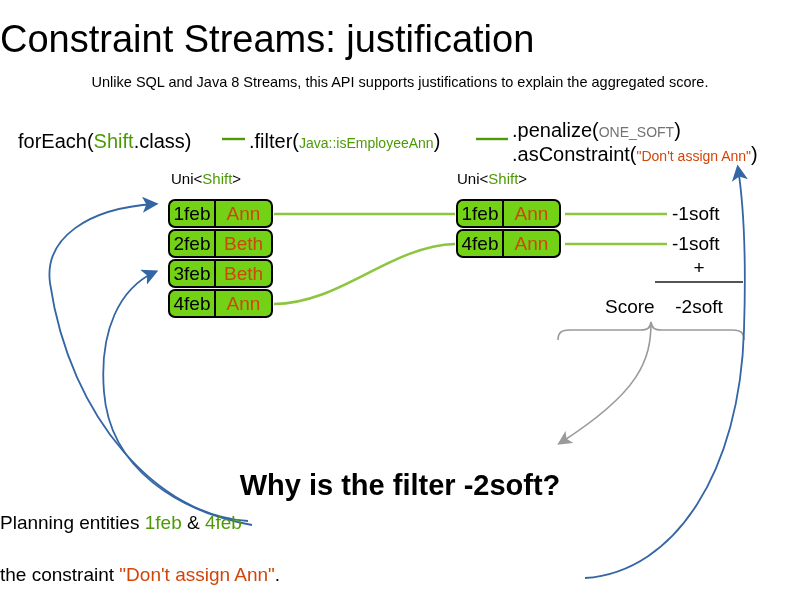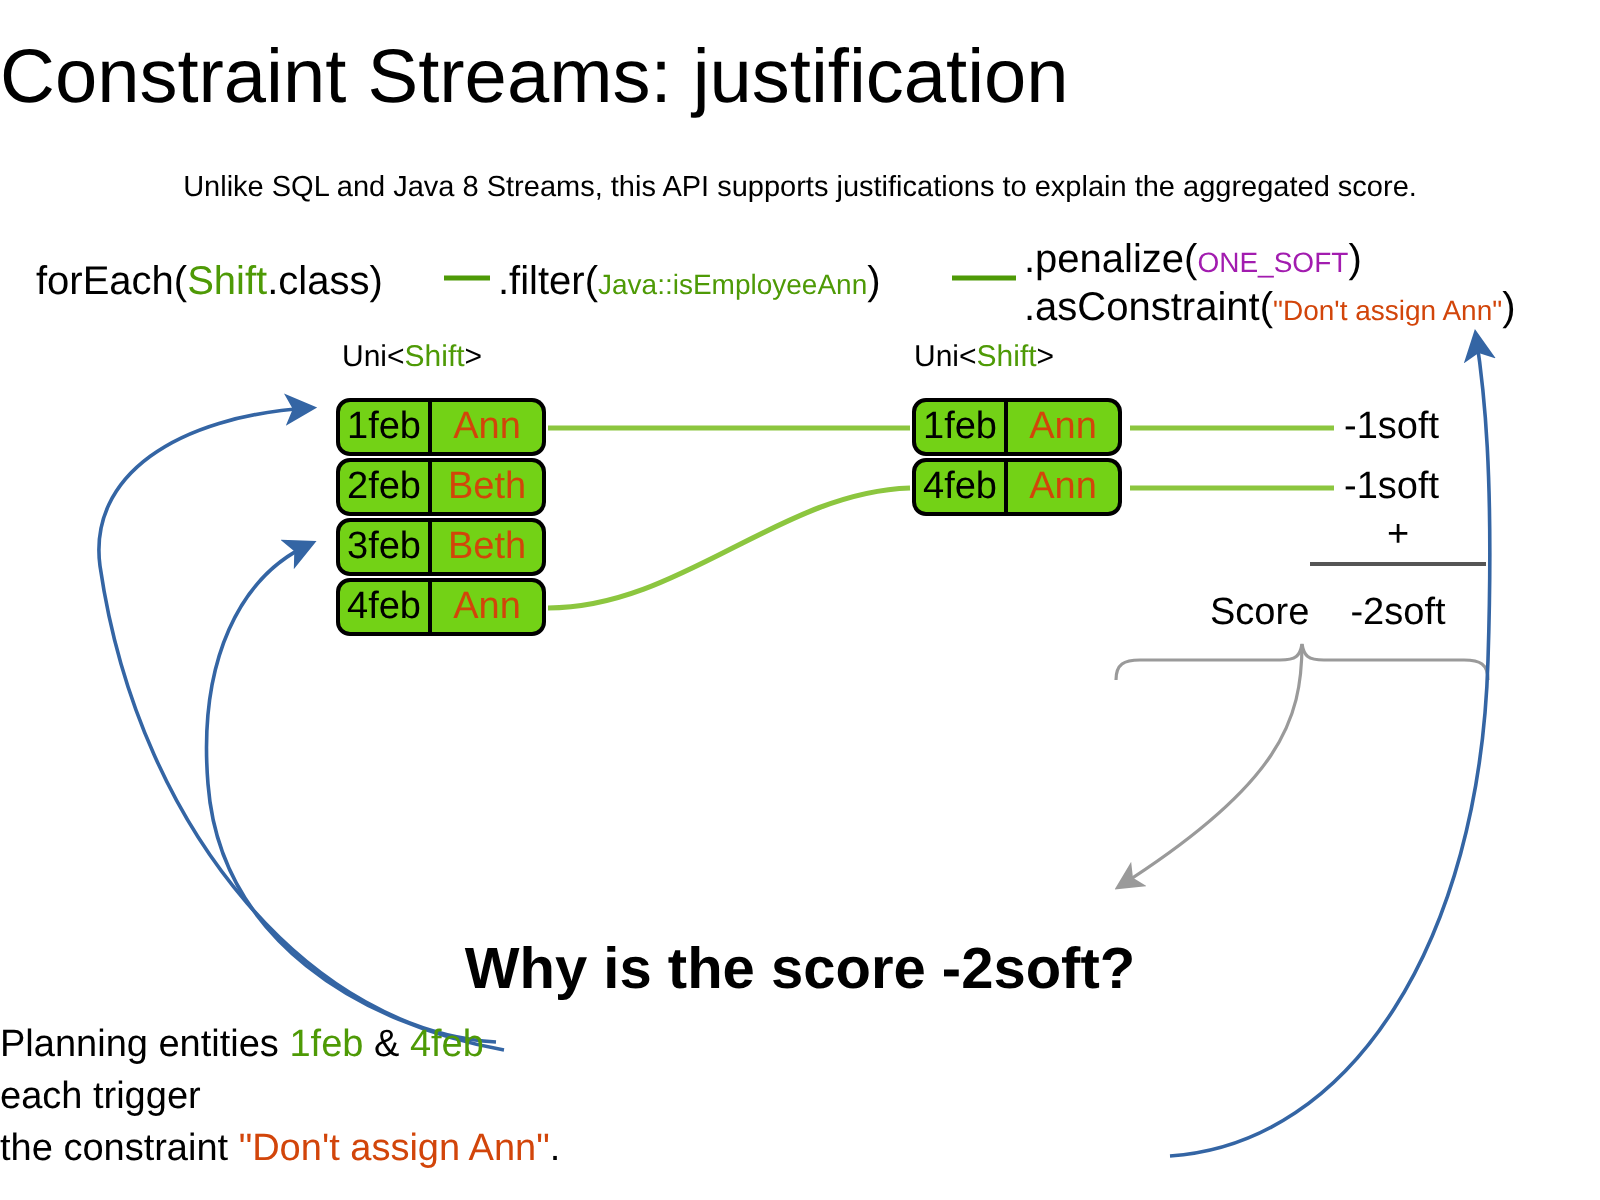--- a/index.html
+++ b/index.html
@@ -36,42 +36,42 @@
     width: 800px;
     text-align: left;
     font-size: 38px;
     line-height: 46px;
     font-weight: normal;
     letter-spacing: 0px;
     white-space: nowrap;
   }
   .subtitle {
     position: absolute;
-    left: 0; top: 84px;
+    left: 0; top: 72px;
     width: 800px;
     text-align: center;
     font-size: 14.5px;
     line-height: 20px;
     white-space: nowrap;
   }
   
   .code {
     position: absolute;
     font-size: 20px;
     line-height: 24px;
     white-space: nowrap;
   }
   .code .green { color: #4e9a06; }
   .code .small {
     font-size: 14px;
     color: #4e9a06;
   }
   .code .smallcaps {
     font-size: 14px;
-    color: #a21caf;
+    color: #737373;
   }
   .code .orangesmall {
     font-size: 14px;
     color: #d2450a;
   }
   #code-foreach { left: 18px; top: 129px; }
   #code-filter  { left: 249px; top: 129px; }
   #code-penalize { left: 512px; top: 118px; }
   #code-asconstraint { left: 512px; top: 142px; }
 
@@ -280,21 +280,20 @@
   </div>
 
   <div class="soft-label" id="soft-1">-1soft</div>
   <div class="soft-label" id="soft-2">-1soft</div>
 
   <div id="plus-sign">+</div>
   <div id="sum-rule"></div>
   <div id="score-word">Score</div>
   <div id="sum-total">-2soft</div>
 
-  <div id="why-heading">Why is the score -2soft?</div>
+  <div id="why-heading">Why is the filter -2soft?</div>
 
   <div class="why-line" id="why-line-1"><span>Planning entities </span><span class="green">1feb</span><span> &amp; </span><span class="green">4feb</span></div>
 
-  <div class="why-line" id="why-line-2">each trigger</div>
 
   <div class="why-line" id="why-line-3"><span>the constraint </span><span class="orange">"Don't assign Ann"</span><span>.</span></div>
 
 </div>
 
 </body></html>

